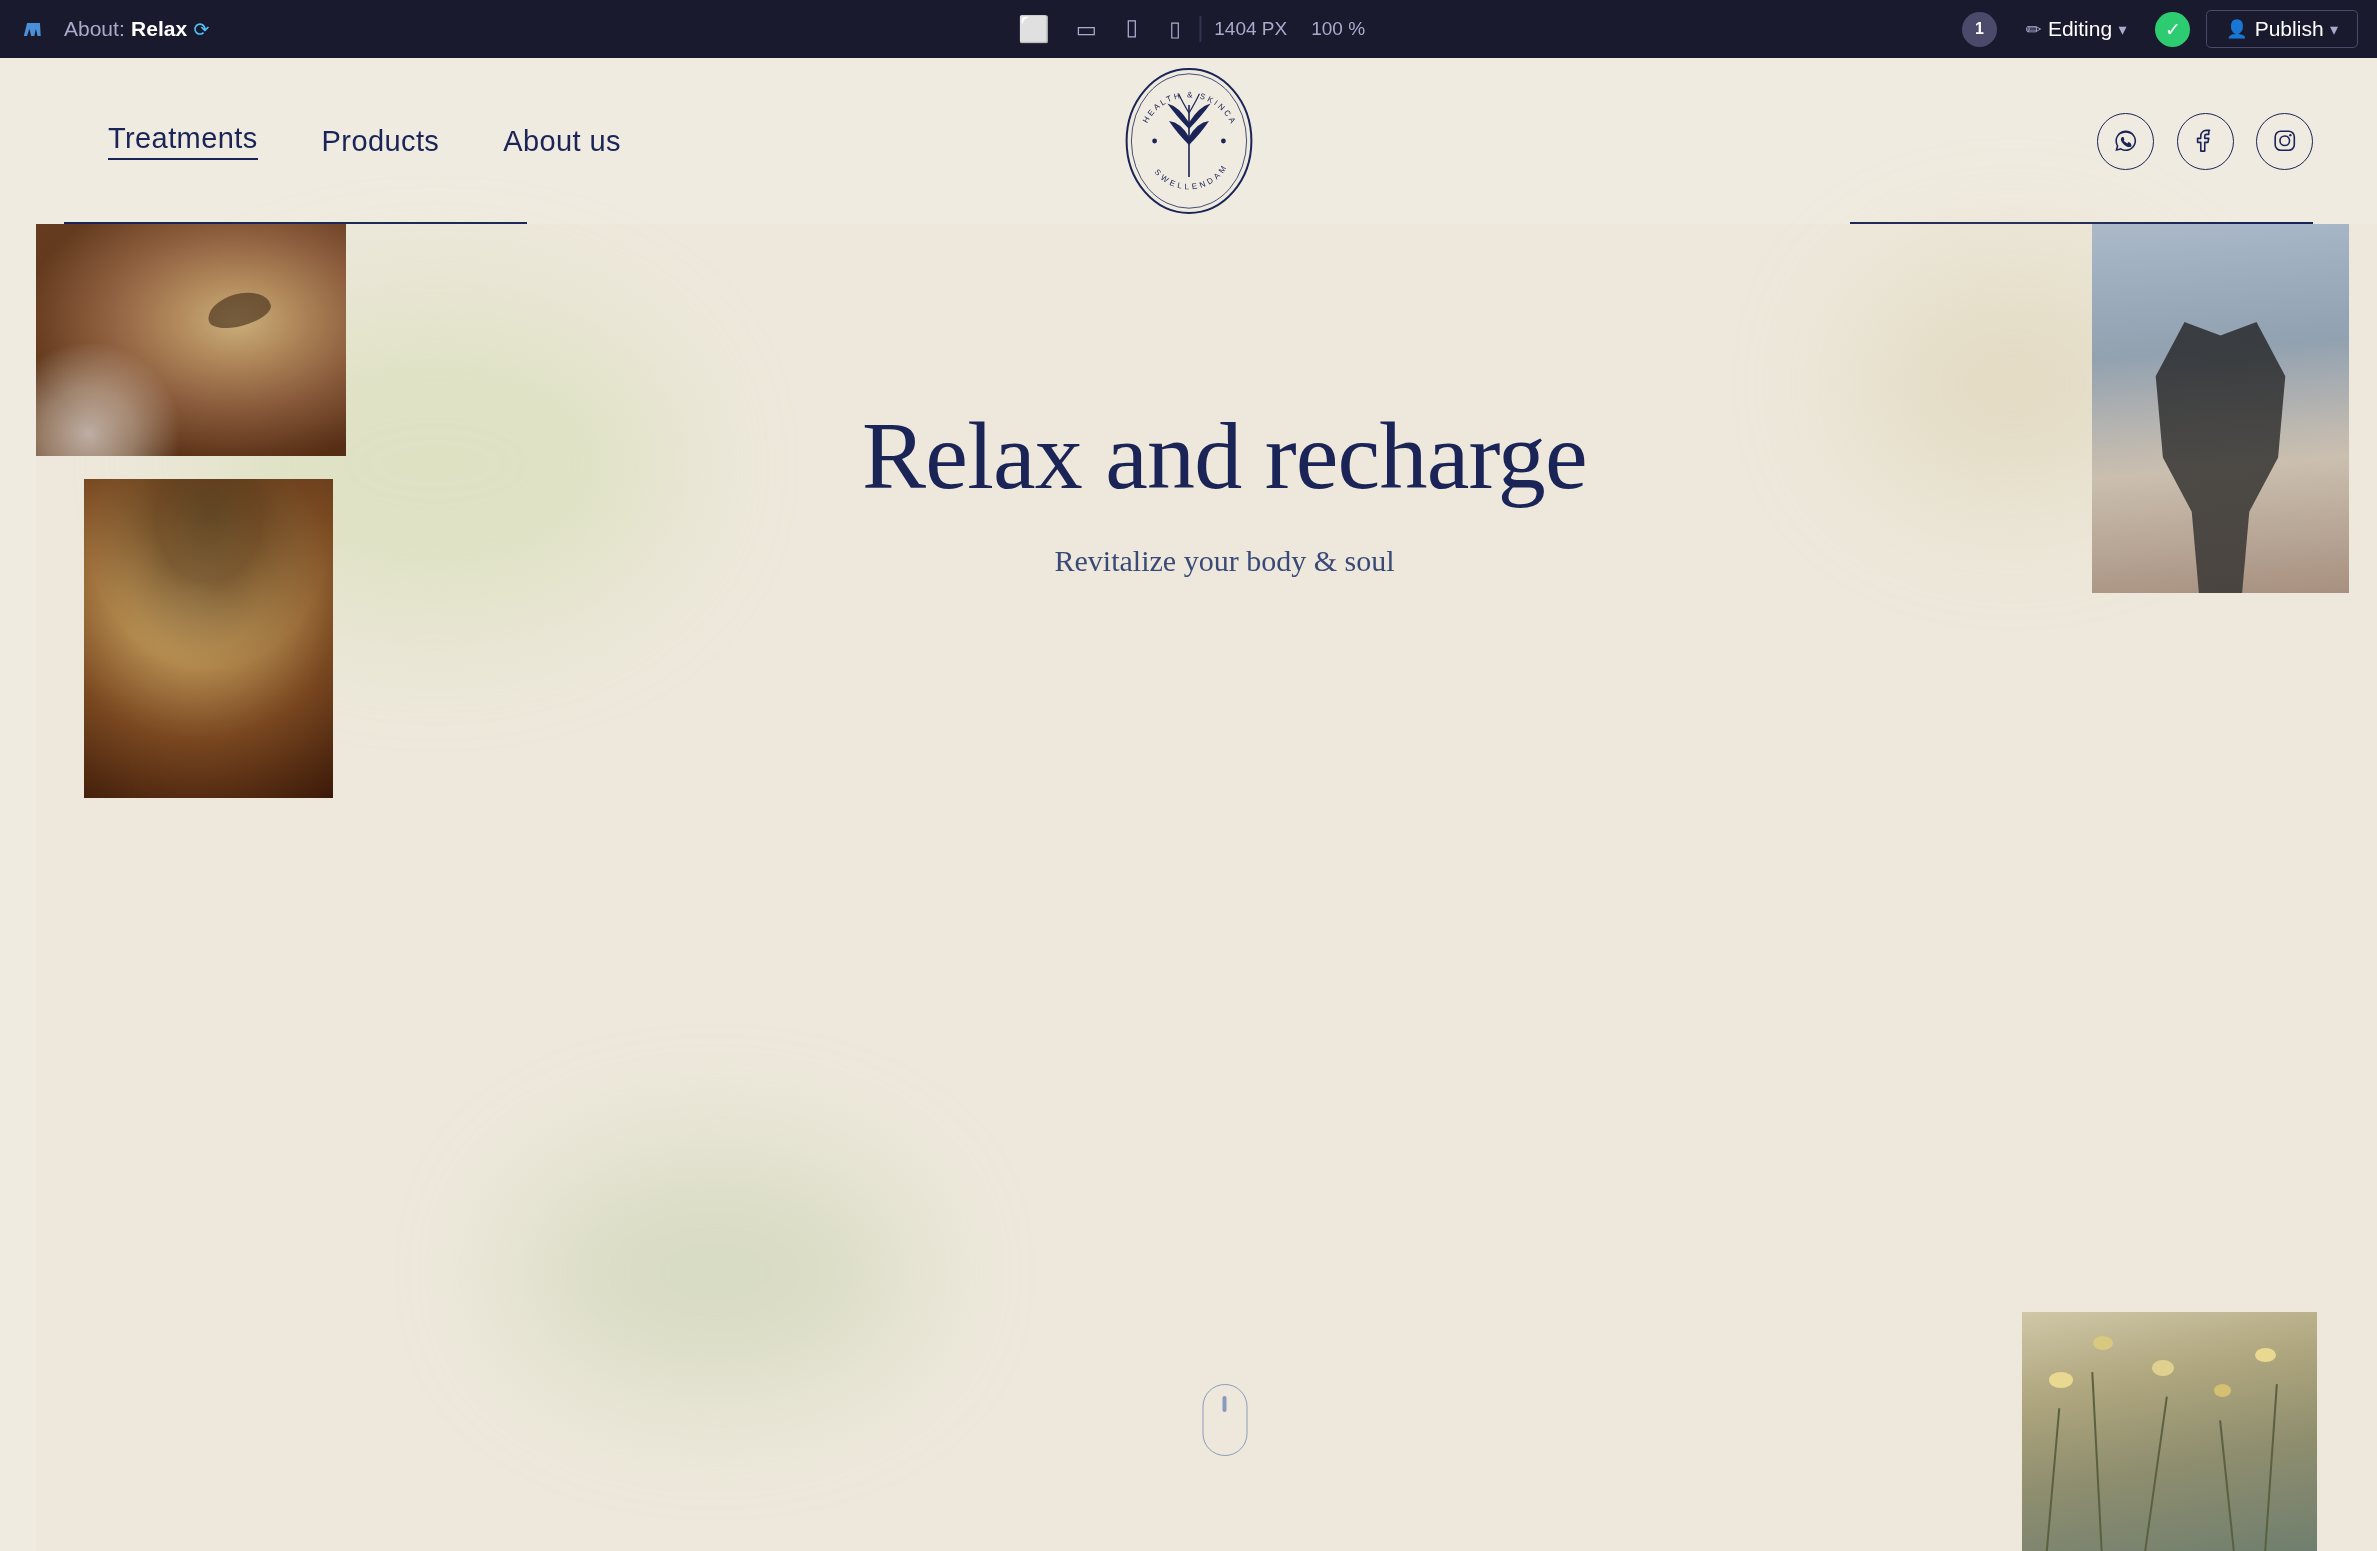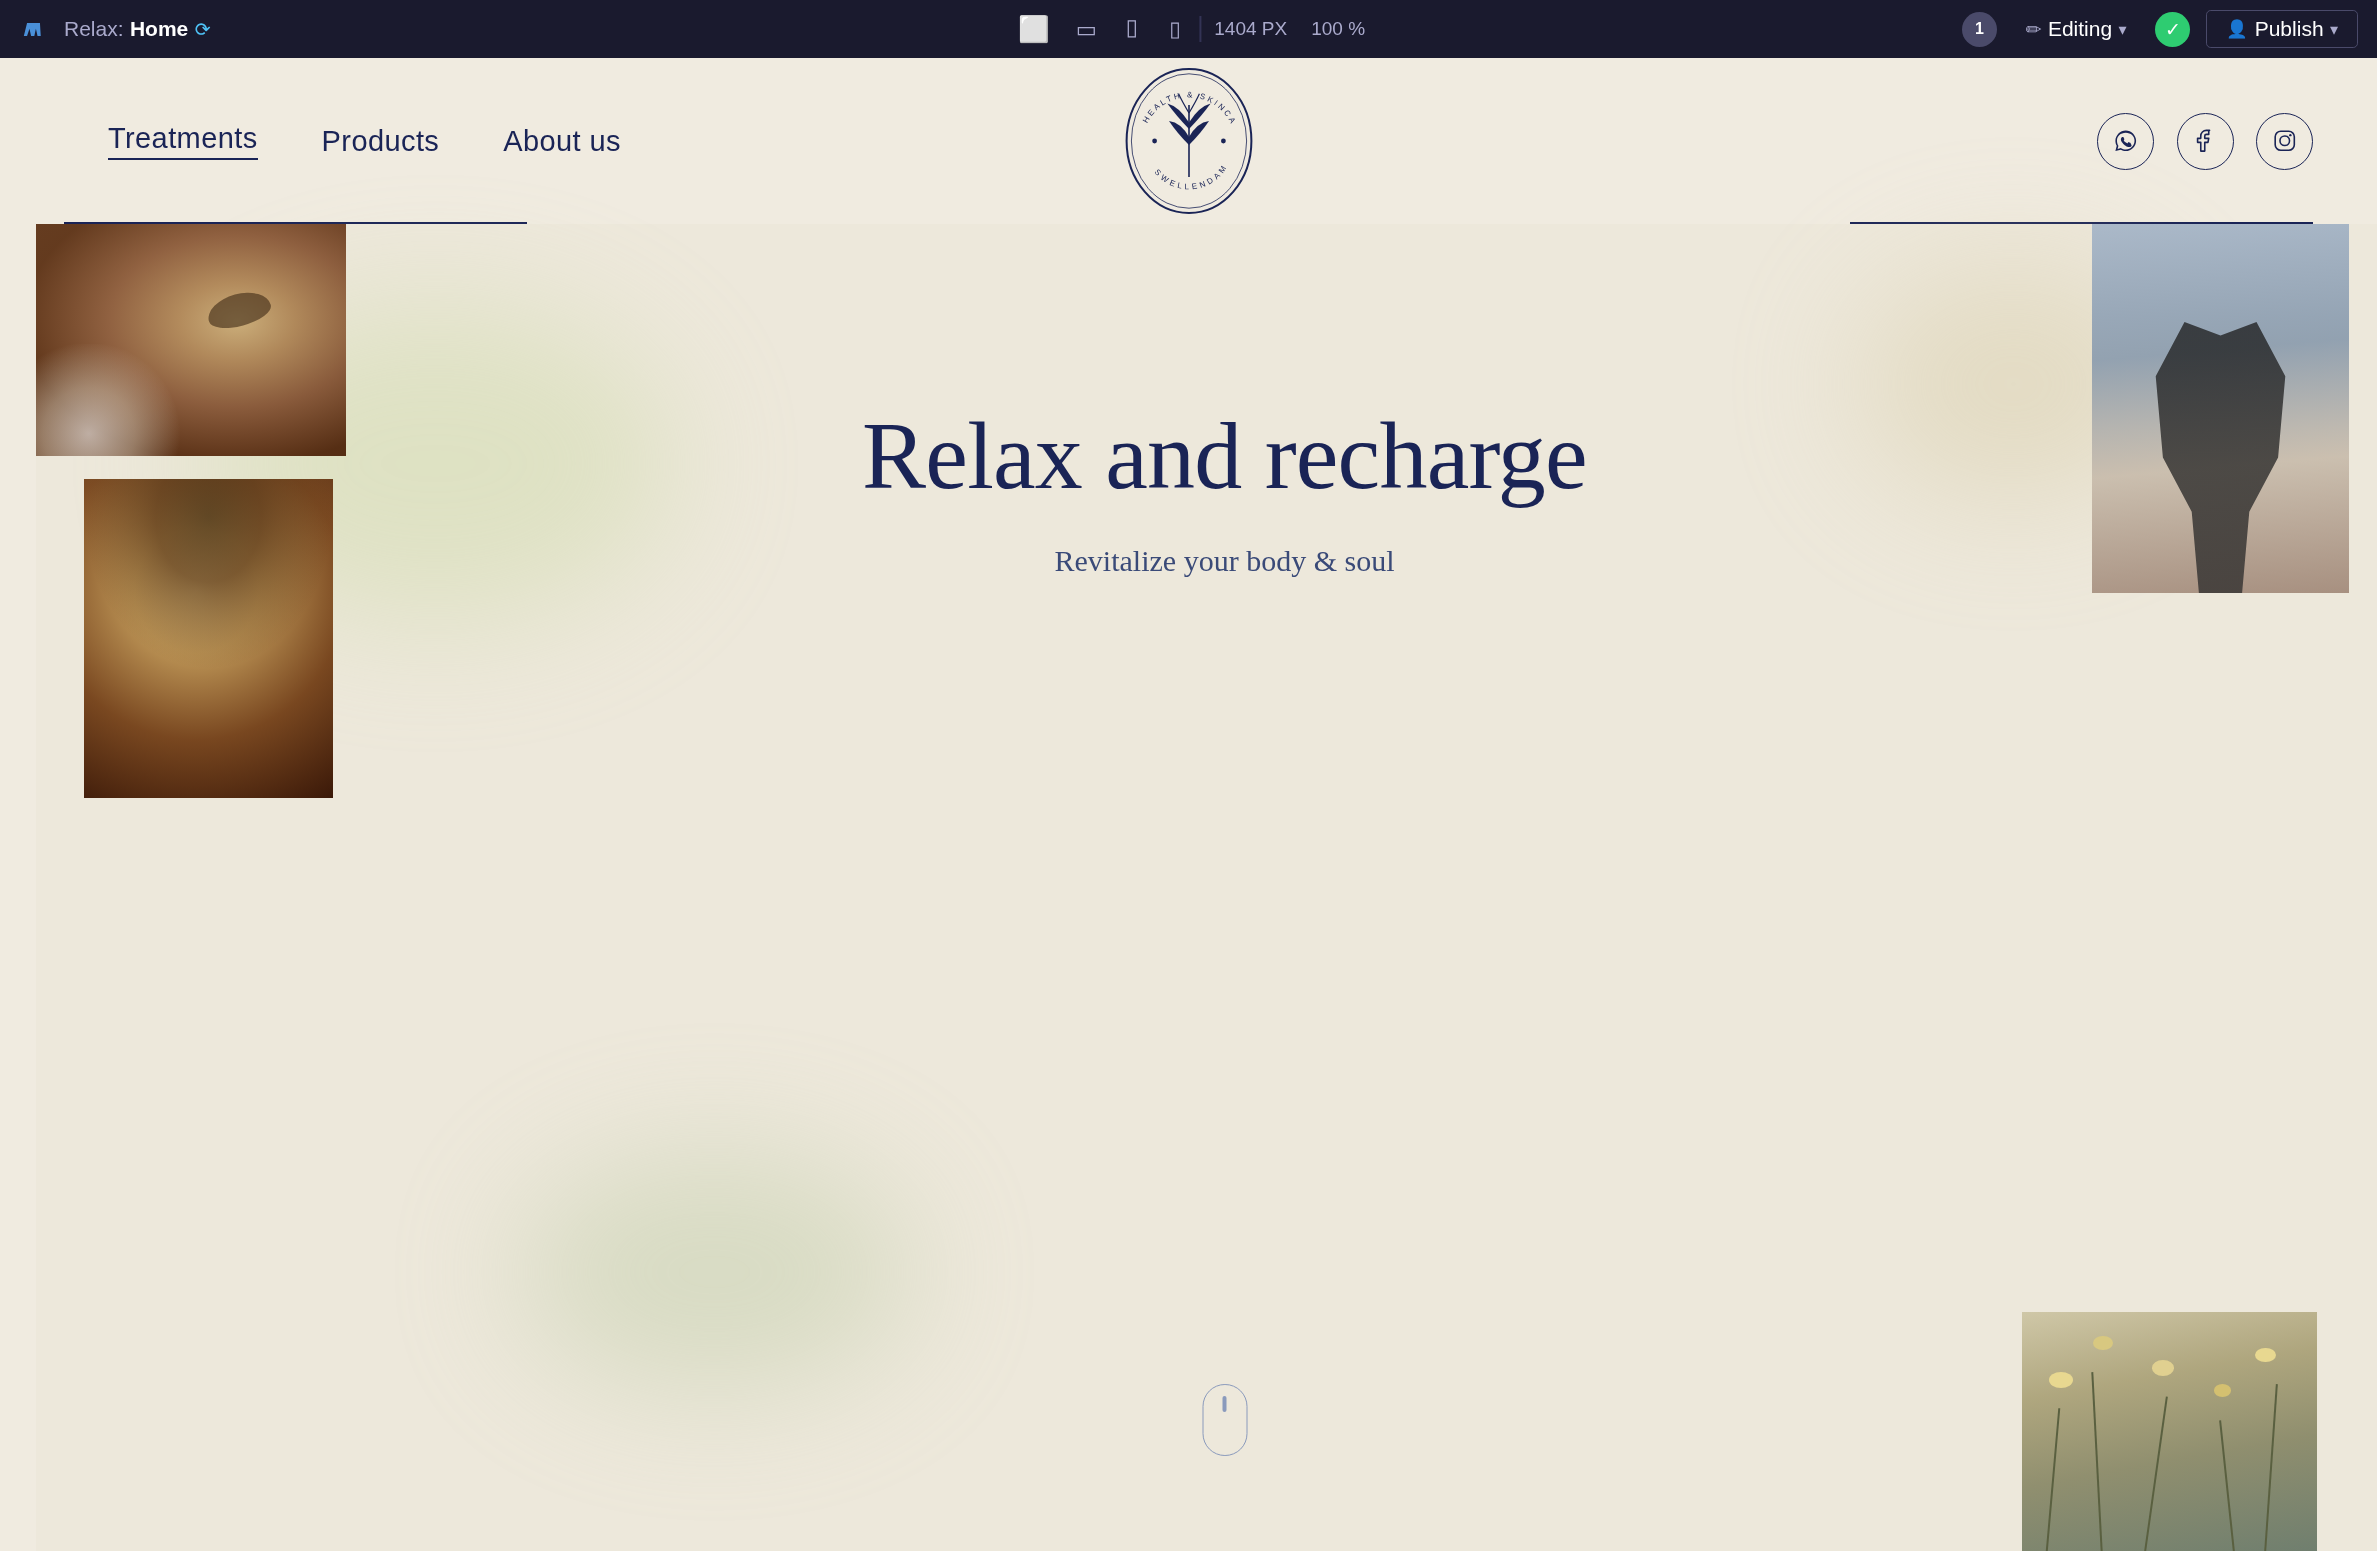--- a/index.html
+++ b/index.html
@@ -329,22 +329,22 @@
 
 <div class="toolbar">
   <div class="toolbar-left">
 
     <div class="toolbar-logo">
       <svg width="29" height="29" viewBox="0 0 36 36" fill="none">
         <path d="M26 10H10L6 26h4l3-9 2 9h4l2-9 2 9h4l-1-16z" fill="#4a90d9"></path>
       </svg>
     </div>
     <div class="toolbar-page-info">
-      <span class="page-label">Relax:</span>
-      <span class="page-name">Home</span>
+      <span class="page-label">About:</span>
+      <span class="page-name">Relax</span>
       <span class="refresh-icon">⟳</span>
     </div>
   </div>
 
   <div class="toolbar-center">
 
     <span class="device-icon active" style="font-size:25.5px;">⬜</span>
     <span class="device-icon" style="font-size:22.4px; transform:rotate(0deg);">▭</span>
     <span class="device-icon" style="font-size:22.4px; transform:rotate(90deg);">▭</span>
     <span class="device-icon" style="font-size:21px;">▯</span>

